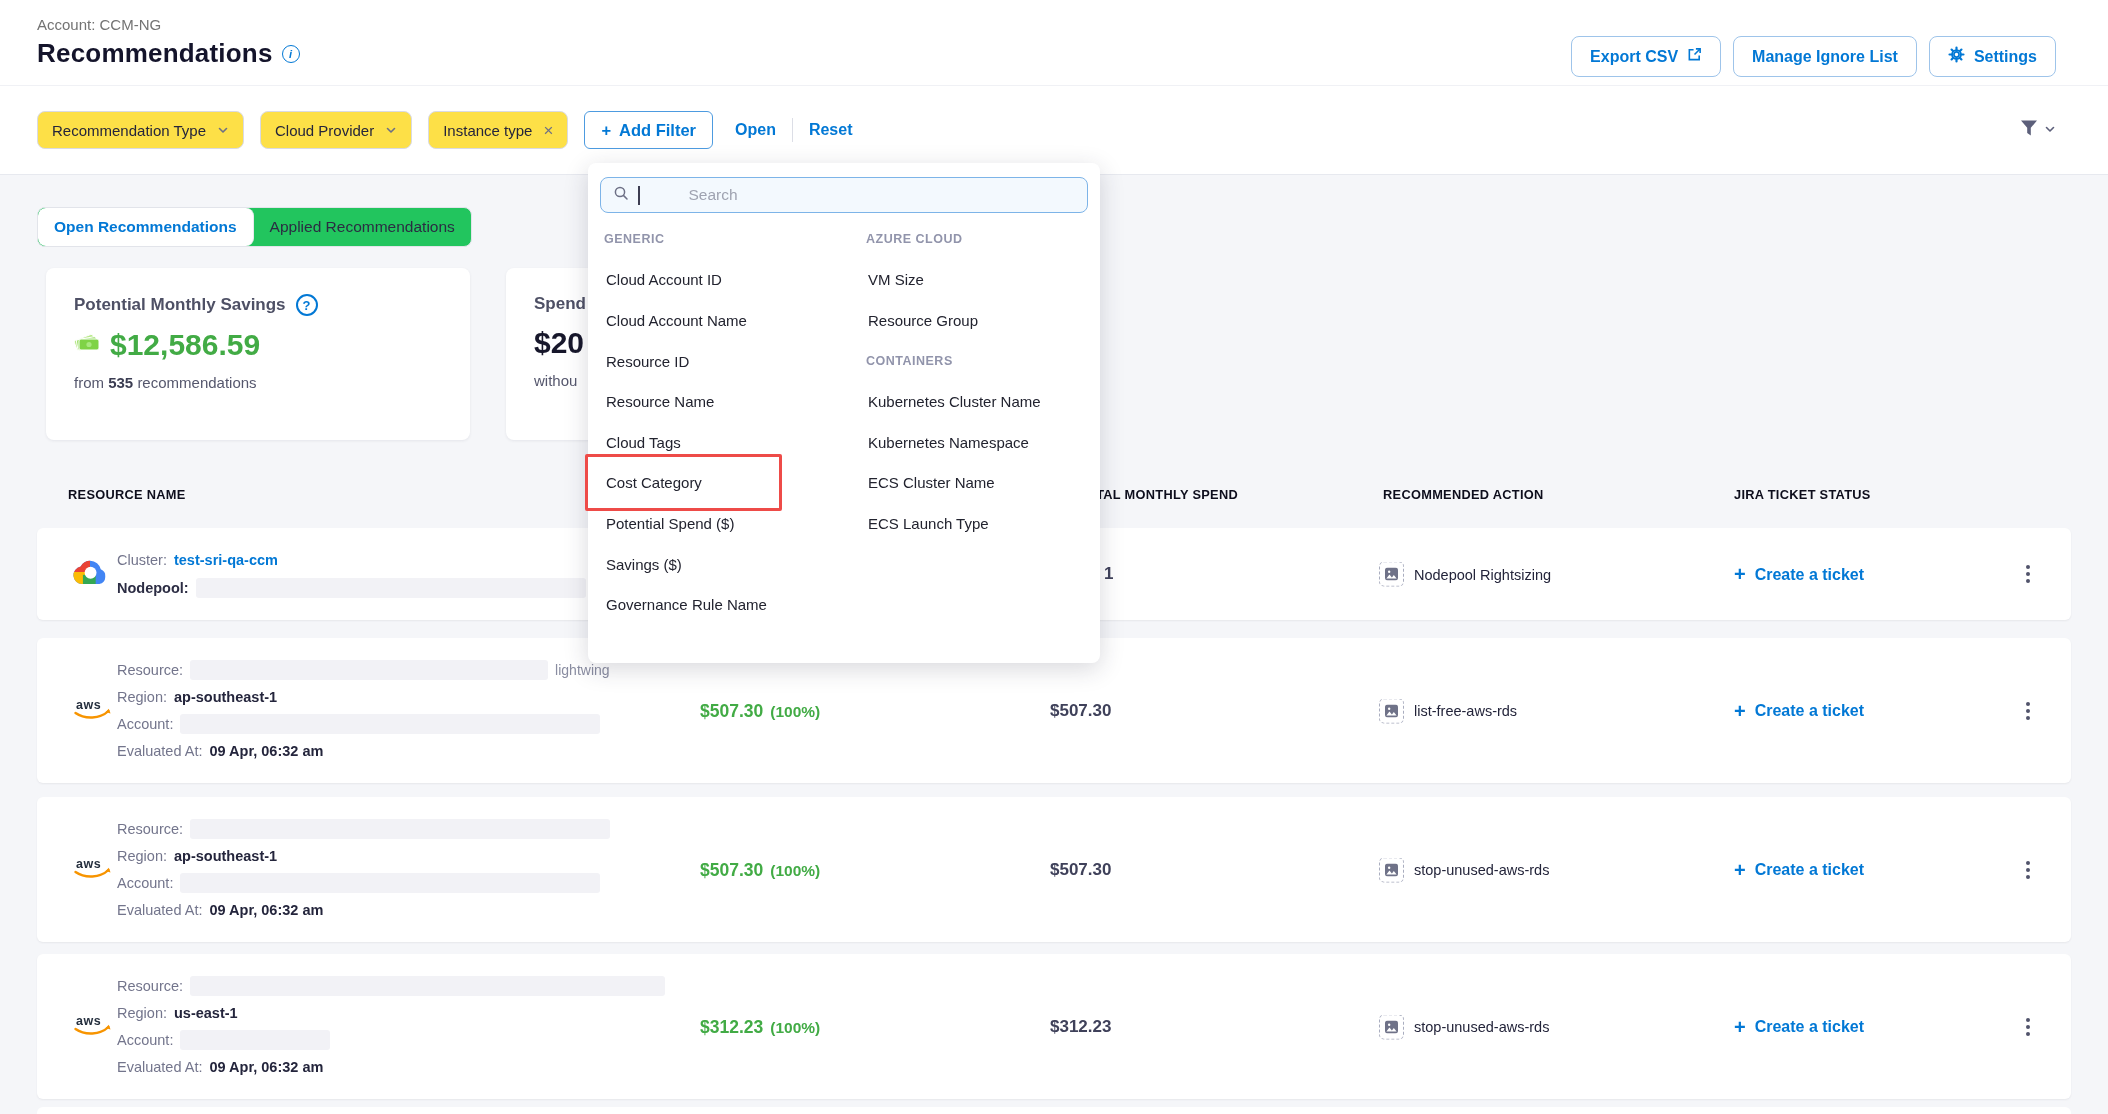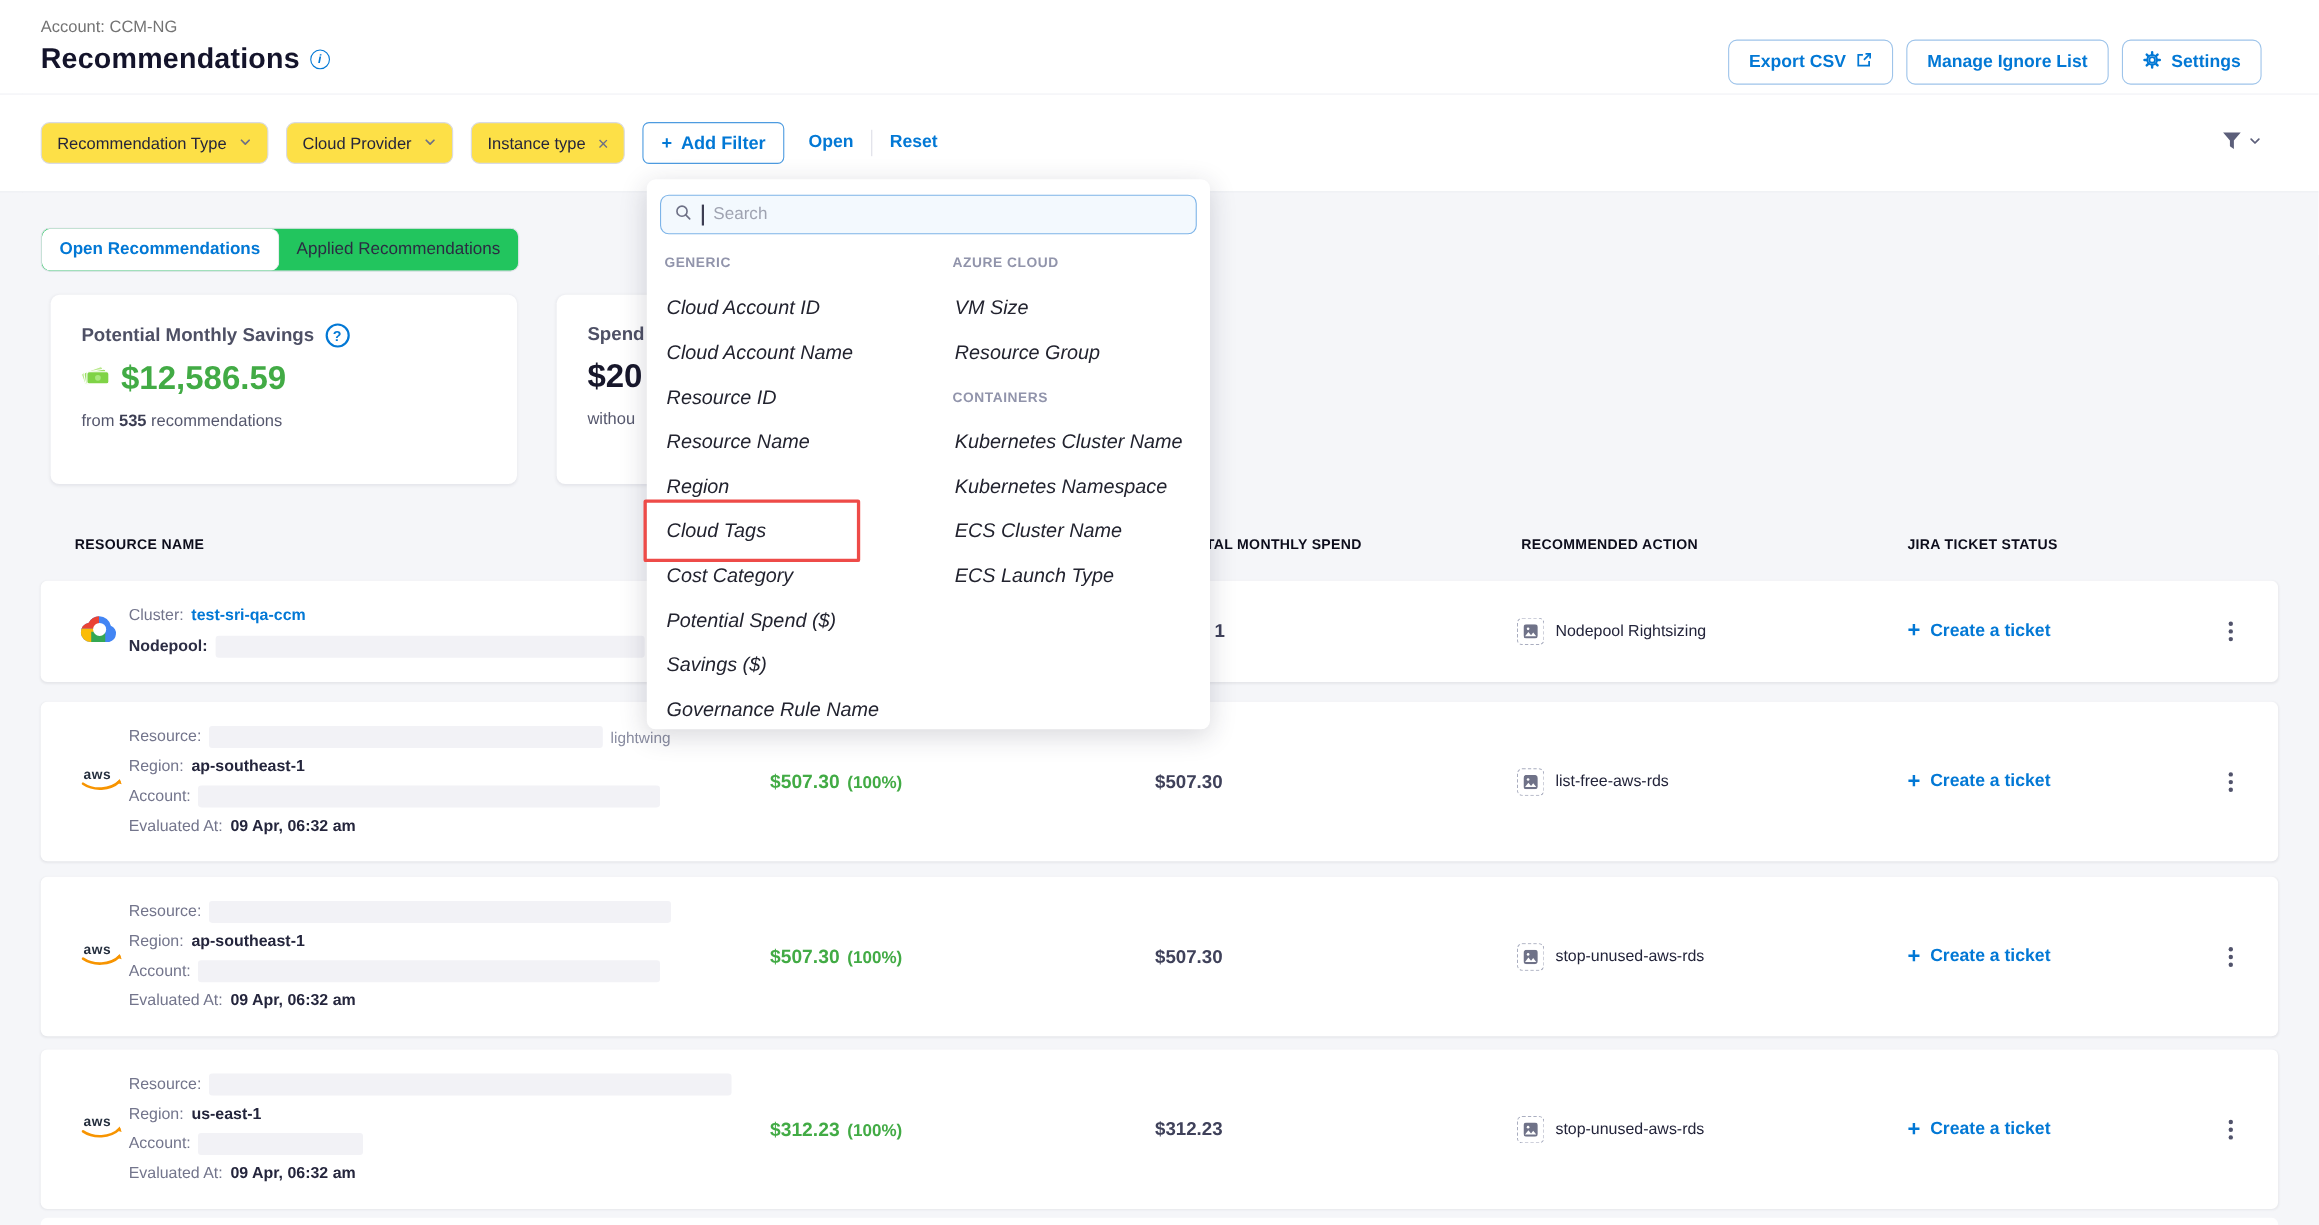--- a/index.html
+++ b/index.html
@@ -83,27 +83,27 @@
   .menu-dots { display:flex; flex-direction:column; gap:3px; }
   .menu-dots i { width:4px; height:4px; border-radius:50%; background:#51536b; }
   .row-stub { position:absolute; left:37px; top:1107px; width:2034px; height:10px; background:#fff; border-radius:6px 6px 0 0; z-index:1; }
 
   
   .panel { position:absolute; left:588px; top:163px; width:512px; height:500px; background:#fff; border-radius:8px;
     box-shadow:0 6px 24px rgba(40,41,61,.18); z-index:50; }
   .search-box { position:absolute; left:12px; top:14px; width:488px; height:36px; background:#f3f9fe;
     border:1.5px solid #7db4e8; border-radius:8px; display:flex; align-items:center; gap:9px; padding:0 12px; cursor:text; }
   .caret { width:1.5px; height:19px; background:#3c3d52; }
-  .ph { font-size:15.5px; color:#9fa3b1; }
+  .ph { font-size:15.5px; color:#9fa3b1;margin-left:40px; }
   .ddcol { position:absolute; top:56px; }
   .ddcol.left { left:16px; width:250px; }
   .ddcol.right { left:278px; width:226px; }
   .dd-heading { height:40.6px; display:flex; align-items:center; font-size:12.5px; font-weight:600;
     color:#9194ab; letter-spacing:.5px; }
-  .dd-item { height:40.6px; display:flex; align-items:center; font-size:18px; color:#22232f; cursor:pointer; padding-left:2px;font-style:italic; }
+  .dd-item { height:40.6px; display:flex; align-items:center; font-size:15px; color:#22232f; cursor:pointer; padding-left:2px; }
   .redbox { position:absolute; left:585px; top:454px; width:197px; height:57px; border:3px solid #ee4b48;
     border-radius:2px; z-index:60; }
 </style>
 </head>
 <body>
 
 <div class="page">
   <div class="edge-line"></div>
   <div class="content-bg"></div>
 
@@ -420,21 +420,20 @@
           </svg></span>
       <span class="caret"></span>
       <span class="ph">Search</span>
     </div>
     <div class="ddcol left" id="dd-left">
         <div class="dd-heading">GENERIC</div>
         <div class="dd-item">Cloud Account ID</div>
         <div class="dd-item">Cloud Account Name</div>
         <div class="dd-item">Resource ID</div>
         <div class="dd-item">Resource Name</div>
-        <div class="dd-item">Region</div>
         <div class="dd-item">Cloud Tags</div>
         <div class="dd-item">Cost Category</div>
         <div class="dd-item">Potential Spend ($)</div>
         <div class="dd-item">Savings ($)</div>
         <div class="dd-item">Governance Rule Name</div>
       </div>
     <div class="ddcol right" id="dd-right">
         <div class="dd-heading">AZURE CLOUD</div>
         <div class="dd-item">VM Size</div>
         <div class="dd-item">Resource Group</div>

